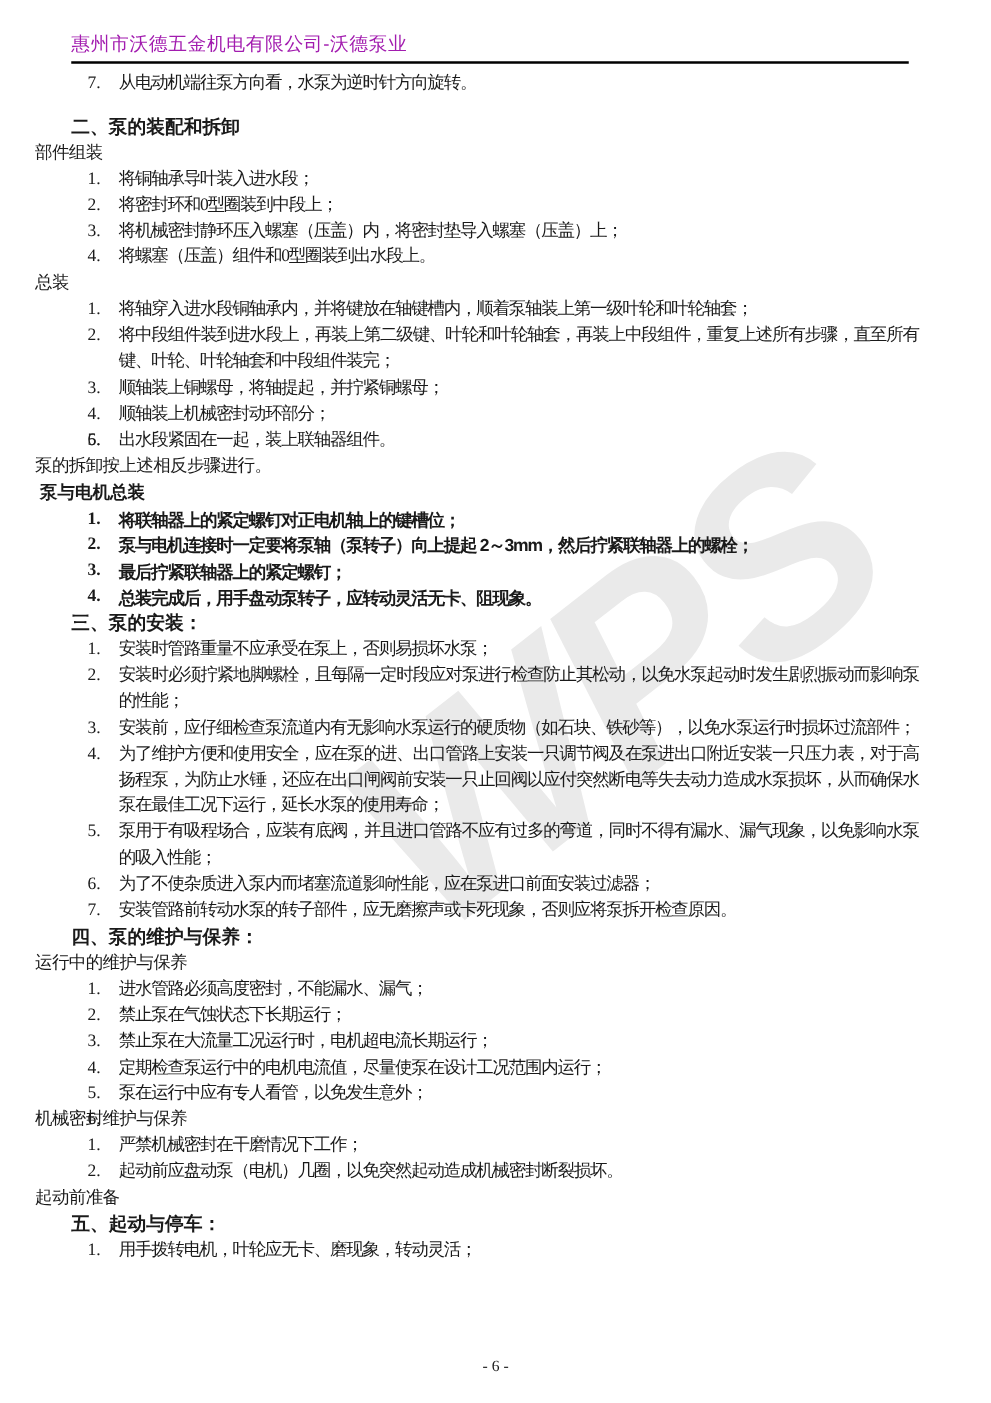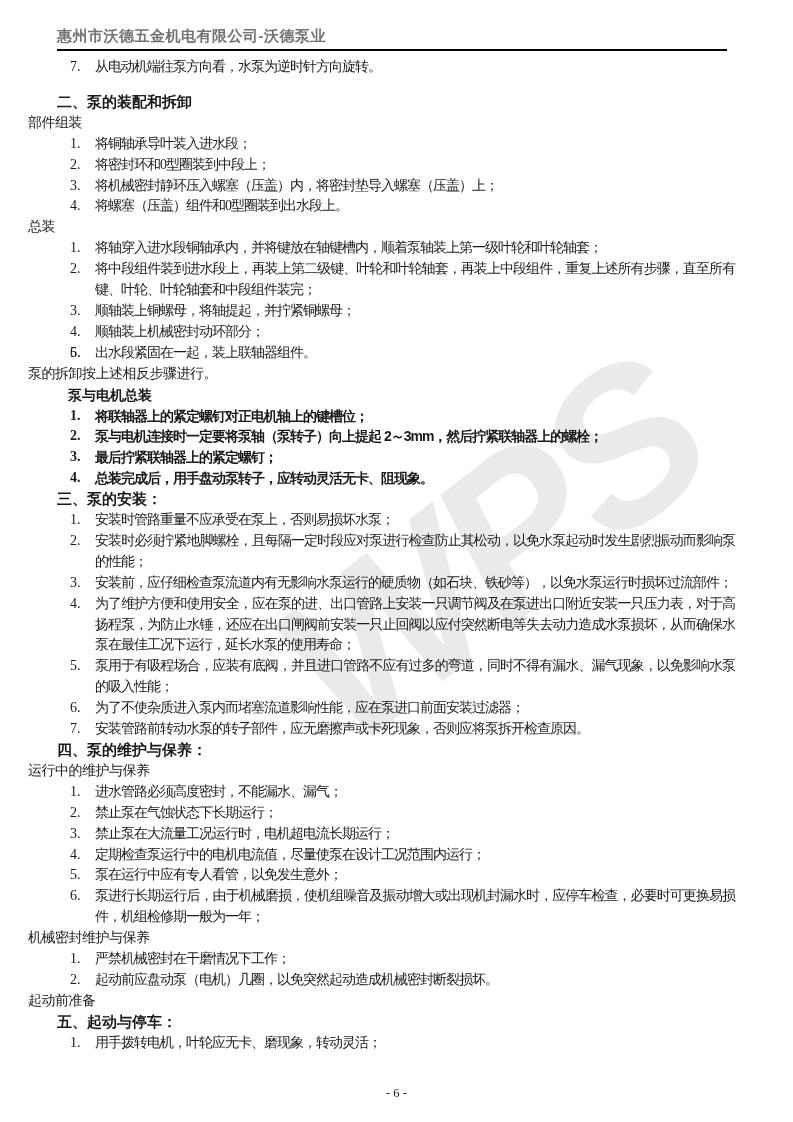--- a/index.html
+++ b/index.html
@@ -8,22 +8,22 @@
     width:793px;height:1122px;
     background:#ffffff;
     overflow:hidden;
     font-family:"Liberation Serif","DejaVu Serif",serif;
     color:#1a1a1a;
   }
   
   .doc-header{
     position:absolute;left:57px;top:27px;
     font-family:"Liberation Sans","DejaVu Sans",sans-serif;
-    font-weight:700;font-size:15px;line-height:18px;
-    color:#737373;letter-spacing:.5px;
+    font-weight:400;font-size:15px;line-height:18px;
+    color:#a21caf;letter-spacing:.5px;
     z-index:2;
   }
   .header-rule{
     position:absolute;left:57px;top:49px;width:670px;height:0;
     border-top:2px solid #000;
     z-index:2;
   }
   
   .watermark{
     position:absolute;left:230px;top:330px;width:520px;height:440px;
@@ -41,22 +41,22 @@
   }
   .row{line-height:20.9px;font-size:14px;}
   .gap{height:14px;}
   .heading{
     margin-left:57px;
     font-family:"Liberation Sans","DejaVu Sans",sans-serif;
     font-weight:700;font-size:15px;
   }
   .sub,.plain{margin-left:28px;letter-spacing:-0.5px;}
   .sub-bold{
-    margin-left:68px;
-    font-family:Liberation Sans, sans-serif;
+    margin-left:32px;
+    font-family:Liberation Mono, monospace;
     font-weight:700;
   }
   .item,.item-bold{
     position:relative;
     margin-left:95px;width:640px;
     text-align:justify;
     letter-spacing:-1px;
   }
   .item-bold{
     font-family:"Liberation Sans","DejaVu Sans",sans-serif;
@@ -113,21 +113,21 @@
       <div class="row item"><span class="num">5.</span><span>泵用于有吸程场合，应装有底阀，并且进口管路不应有过多的弯道，同时不得有漏水、漏气现象，以免影响水泵的吸入性能；</span></div>
       <div class="row item"><span class="num">6.</span><span>为了不使杂质进入泵内而堵塞流道影响性能，应在泵进口前面安装过滤器；</span></div>
       <div class="row item"><span class="num">7.</span><span>安装管路前转动水泵的转子部件，应无磨擦声或卡死现象，否则应将泵拆开检查原因。</span></div>
       <div class="row heading">四、泵的维护与保养：</div>
       <div class="row sub">运行中的维护与保养</div>
       <div class="row item"><span class="num">1.</span><span>进水管路必须高度密封，不能漏水、漏气；</span></div>
       <div class="row item"><span class="num">2.</span><span>禁止泵在气蚀状态下长期运行；</span></div>
       <div class="row item"><span class="num">3.</span><span>禁止泵在大流量工况运行时，电机超电流长期运行；</span></div>
       <div class="row item"><span class="num">4.</span><span>定期检查泵运行中的电机电流值，尽量使泵在设计工况范围内运行；</span></div>
       <div class="row item"><span class="num">5.</span><span>泵在运行中应有专人看管，以免发生意外；</span></div>
-      <div class="row item"><span class="num">6.</span><span>泵进行长期运行后，由于机械磨损，使机组噪音及振动增大或出现机封漏水时，应停车检查，必要时可更换易损件，机组检修期一般为一年；</span></div>
+      <div class="row item"><span class="num">6.</span></div>
       <div class="row sub">机械密封维护与保养</div>
       <div class="row item"><span class="num">1.</span><span>严禁机械密封在干磨情况下工作；</span></div>
       <div class="row item"><span class="num">2.</span><span>起动前应盘动泵（电机）几圈，以免突然起动造成机械密封断裂损坏。</span></div>
       <div class="row sub">起动前准备</div>
       <div class="row heading">五、起动与停车：</div>
       <div class="row item"><span class="num">1.</span><span>用手拨转电机，叶轮应无卡、磨现象，转动灵活；</span></div>
     </div>
   <div class="footer">- 6 -</div>
 </div>
 

